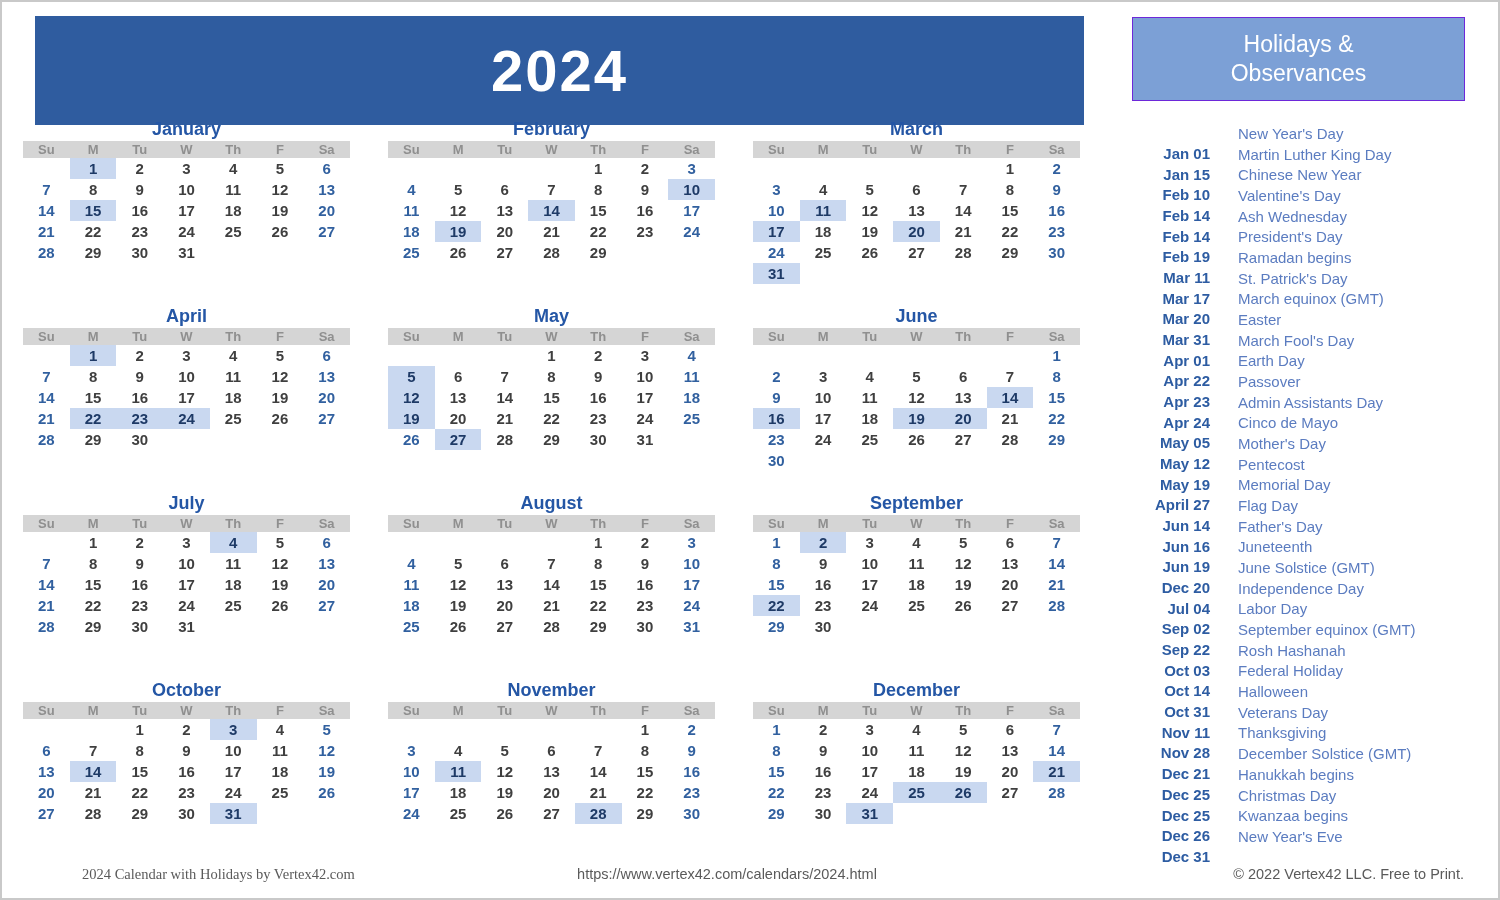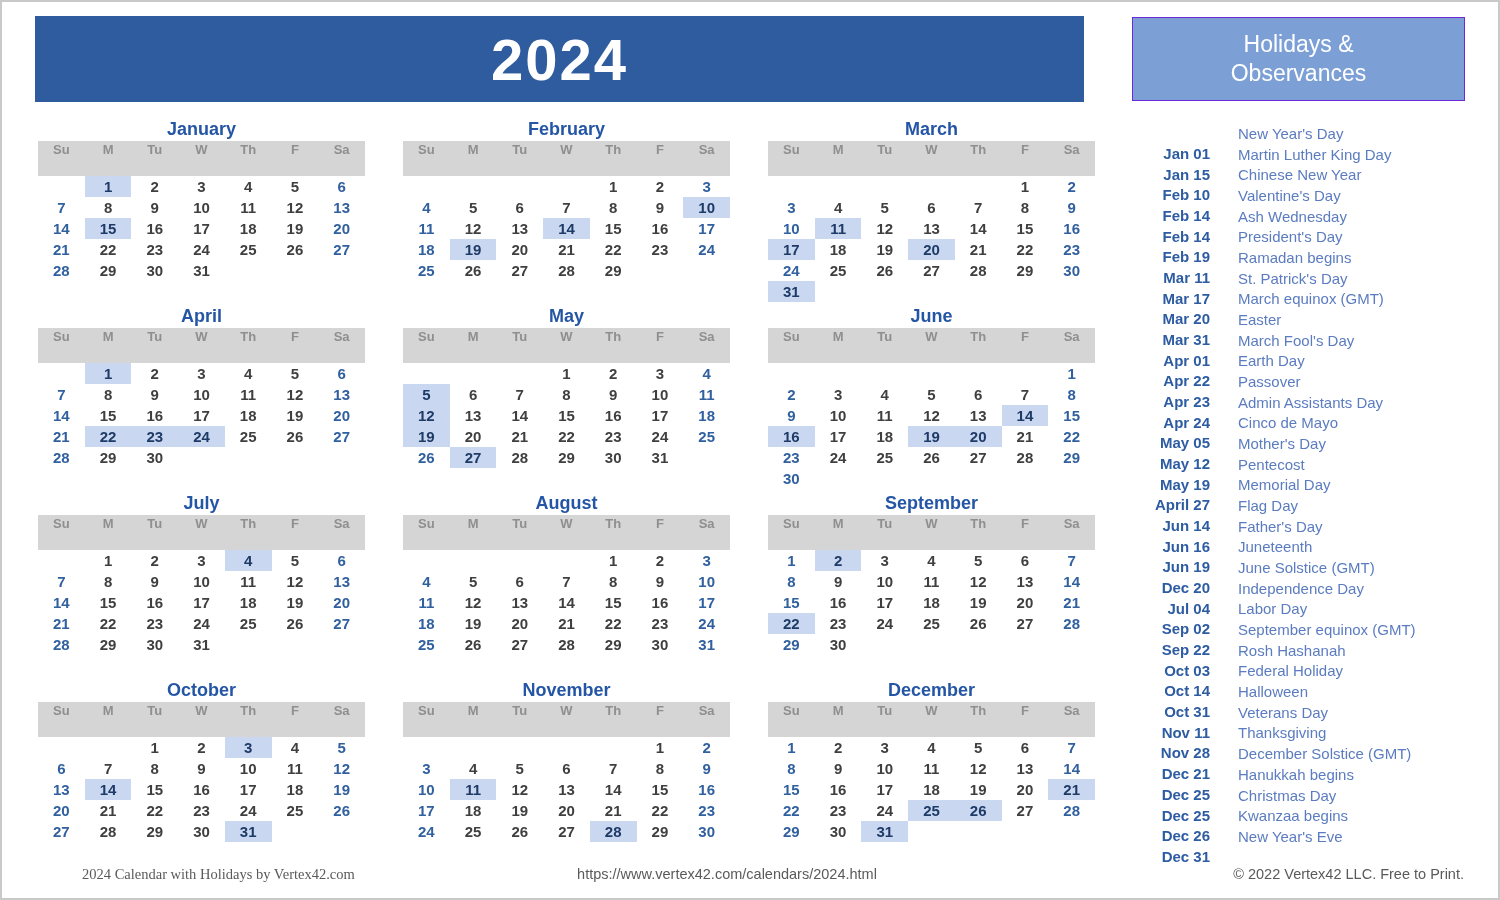--- a/index.html
+++ b/index.html
@@ -4,39 +4,39 @@
 <style>
   * { margin:0; padding:0; box-sizing:border-box; }
   html,body { width:1500px; height:900px; }
   body { font-family:"Liberation Sans", sans-serif; background:#ffffff; }
   .page {
     position:relative; width:1500px; height:900px;
     background:#ffffff; border:2px solid #c9c9c9; overflow:hidden;
   }
   
   .banner {
-    position:absolute; left:33px; top:14px; width:1049px; height:86px;
+    position:absolute; left:33px; top:14px; width:1049px; height:109px;
     background:var(--banner_bg,#2F5C9F);
     display:flex; align-items:center; justify-content:center;
   }
   .banner-title { color:#ffffff; font-size:58px; font-weight:bold; letter-spacing:2px; }
   
   .months {
-    position:absolute; left:36px; top:116px;
+    position:absolute; left:21px; top:116px;
     display:grid; grid-template-columns:repeat(3,327px);
     column-gap:38px; row-gap:9px;
   }
   .month { width:327px; height:178px; }
   .month-title {
     text-align:center; color:var(--title_text,#2456A5);
     font-weight:bold; font-size:18px; height:23px; line-height:22px;
   }
   .dow {
     display:grid; grid-template-columns:repeat(7,1fr);
-    background:var(--dow_bg,#D5D5D5); height:35px;
+    background:var(--dow_bg,#D5D5D5); height:17px;
   }
   .dow span {
     text-align:center; color:var(--dow_text,#8F8F8F);
     font-weight:bold; font-size:13px; line-height:17px;
   }
   .wk { display:grid; grid-template-columns:repeat(7,1fr); height:21px; }
   .dcell {
     text-align:center; font-size:15px; font-weight:bold;
     line-height:21px; color:var(--weekday_text,#3F3F3F);
   }

